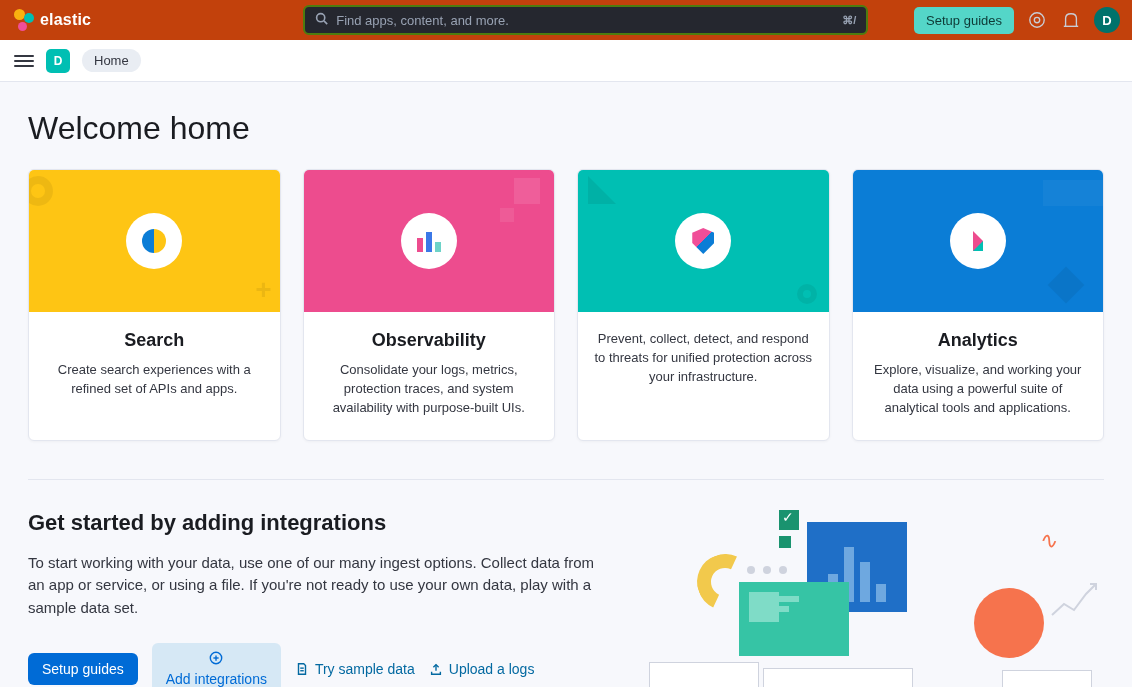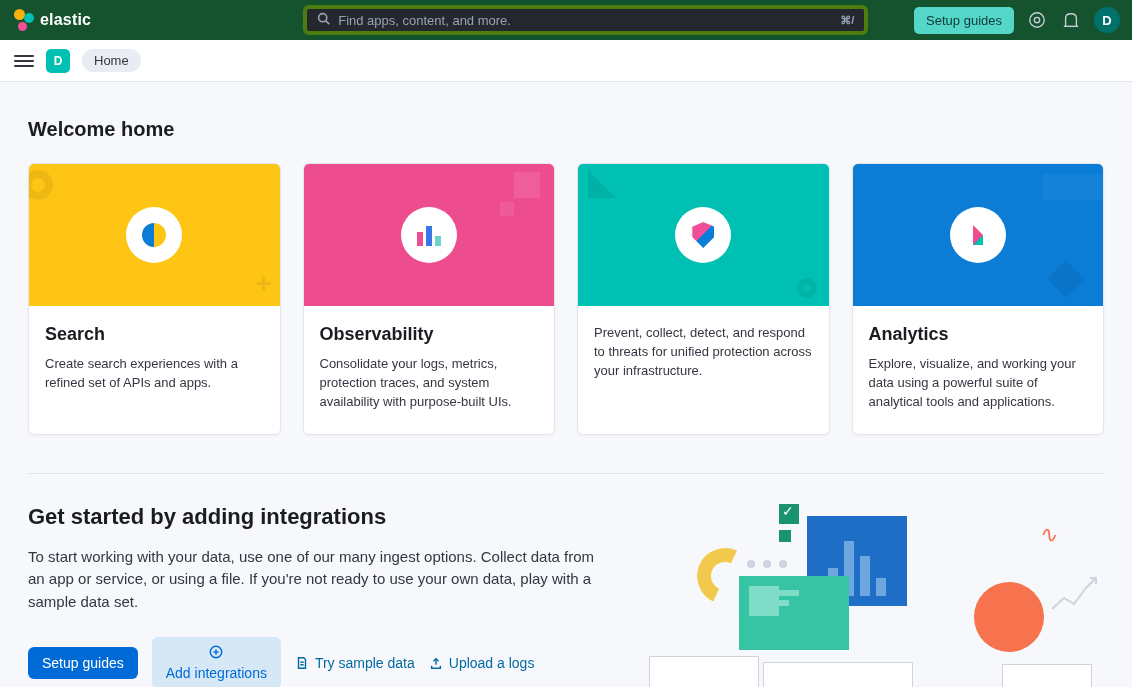--- a/index.html
+++ b/index.html
@@ -1,57 +1,57 @@
 <!DOCTYPE html>
 <html><head>
 <meta charset="utf-8">
 <style>
 * { box-sizing: border-box; margin: 0; padding: 0; }
 body { font-family: -apple-system, BlinkMacSystemFont, "Segoe UI", Helvetica, Arial, sans-serif; background: #f7f8fc; color: #1a1c21; width: 1132px; }
 
 
-.topbar { background: #14532d; height: 40px; display: flex; align-items: center; padding: 0 12px; gap: 12px; }
+.topbar { background: #c2410c; height: 40px; display: flex; align-items: center; padding: 0 12px; gap: 12px; }
 .logo-wrap { display: flex; align-items: center; gap: 6px; cursor: pointer; }
 .logo-cluster { width: 22px; height: 22px; position: relative; }
 .logo-cluster span { position: absolute; border-radius: 50%; }
 .lc1 { width: 11px; height: 11px; background: #f9b110; top: 0; left: 2px; }
 .lc2 { width: 10px; height: 10px; background: #00bfb3; top: 4px; right: 0; }
 .lc3 { width: 9px; height: 9px; background: #f04e98; bottom: 0; left: 6px; }
 .logo-text { color: #fff; font-weight: 700; font-size: 16px; letter-spacing: 0.2px; }
 
-.search-box { margin-left: 200px; flex: 0 0 565px; height: 30px; background: #25272f; border: 4px solid #4d7c0f; border-radius: 6px; display: flex; align-items: center; padding: 0 10px; gap: 8px; cursor: pointer; }
+.search-box { margin-left: 200px; flex: 0 0 565px; height: 30px; background: #25272f; border: 2px solid #4d7c0f; border-radius: 6px; display: flex; align-items: center; padding: 0 10px; gap: 8px; cursor: pointer; }
 .search-icon { color: #98a2b3; font-size: 12px; }
 .search-ph { color: #98a2b3; font-size: 13px; flex: 1; }
 .kbd { color: #98a2b3; font-size: 11px; font-weight: 600; }
 
 .topbar-right { margin-left: auto; display: flex; align-items: center; gap: 12px; }
 .btn-setup { background: #54d6c8; color: #0e3a36; border: none; padding: 6px 12px; border-radius: 5px; font-size: 13px; font-weight: 500; cursor: pointer; }
 .topbar-icon { width: 22px; height: 22px; color: #c9cdd6; cursor: pointer; display: flex; align-items: center; justify-content: center; }
 .avatar-top { width: 26px; height: 26px; border-radius: 50%; background: #00726b; color: #fff; display: flex; align-items: center; justify-content: center; font-size: 13px; font-weight: 600; cursor: pointer; }
 
 
 .subhdr { background: #fff; height: 42px; border-bottom: 1px solid #e3e6ef; display: flex; align-items: center; padding: 0 14px; gap: 12px; }
 .hamburger { width: 20px; height: 20px; cursor: pointer; display: flex; flex-direction: column; justify-content: center; gap: 3px; }
 .hamburger span { display: block; height: 2px; background: #343741; border-radius: 1px; }
 .space-badge { width: 24px; height: 24px; border-radius: 5px; background: #00bfb3; color: #fff; display: flex; align-items: center; justify-content: center; font-size: 12px; font-weight: 700; cursor: pointer; }
 .crumb { background: #e9edf3; padding: 4px 12px; border-radius: 12px; font-size: 13px; color: #343741; cursor: pointer; }
 
 
 .page { padding: 28px; }
-h1.title { font-size: 20px; font-weight: 700; margin-bottom: 22px; margin-top: 8px; }
+h1.title { font-size: 32px; font-weight: 400; margin-bottom: 22px; }
 
 .cards { display: flex; gap: 22px; margin-bottom: 38px; }
 .card { flex: 1; background: #fff; border: 1px solid #e3e6ef; border-radius: 6px; overflow: hidden; box-shadow: 0 1px 3px rgba(0,0,0,0.04); cursor: pointer; }
 .card-hero { height: 142px; position: relative; display: flex; align-items: center; justify-content: center; }
 .card-hero.yellow { background: #fec514; }
 .card-hero.pink { background: #ed4c8e; }
 .card-hero.teal { background: #00bfb3; }
 .card-hero.blue { background: #0b7dd6; }
 .hero-circle { width: 56px; height: 56px; background: #fff; border-radius: 50%; display: flex; align-items: center; justify-content: center; }
-.card-body { padding: 18px 16px 22px; text-align: left; }
+.card-body { padding: 18px 16px 22px; text-align: center; }
 .card-title { font-size: 18px; font-weight: 800; margin-bottom: 10px; }
 .card-desc { font-size: 13px; color: #343741; line-height: 1.45; }
 
 
 .deco { position: absolute; opacity: 0.35; }
 .yellow .d1 { width: 30px; height: 30px; border-radius: 50%; border: 8px solid rgba(0,0,0,0.18); top: 6px; left: -6px; }
 .yellow .d2 { bottom: 6px; right: 8px; color: rgba(0,0,0,0.2); font-size: 28px; font-weight: 900; }
 .pink .d1 { width: 26px; height: 26px; background: rgba(255,255,255,0.3); top: 8px; right: 14px; }
 .pink .d2 { width: 14px; height: 14px; background: rgba(255,255,255,0.25); top: 38px; right: 40px; }
 .teal .d1 { width: 0; height: 0; border-left: 14px solid rgba(0,0,0,0.2); border-bottom: 14px solid rgba(0,0,0,0.2); border-right: 14px solid transparent; border-top: 14px solid transparent; top: 6px; left: 10px; }

